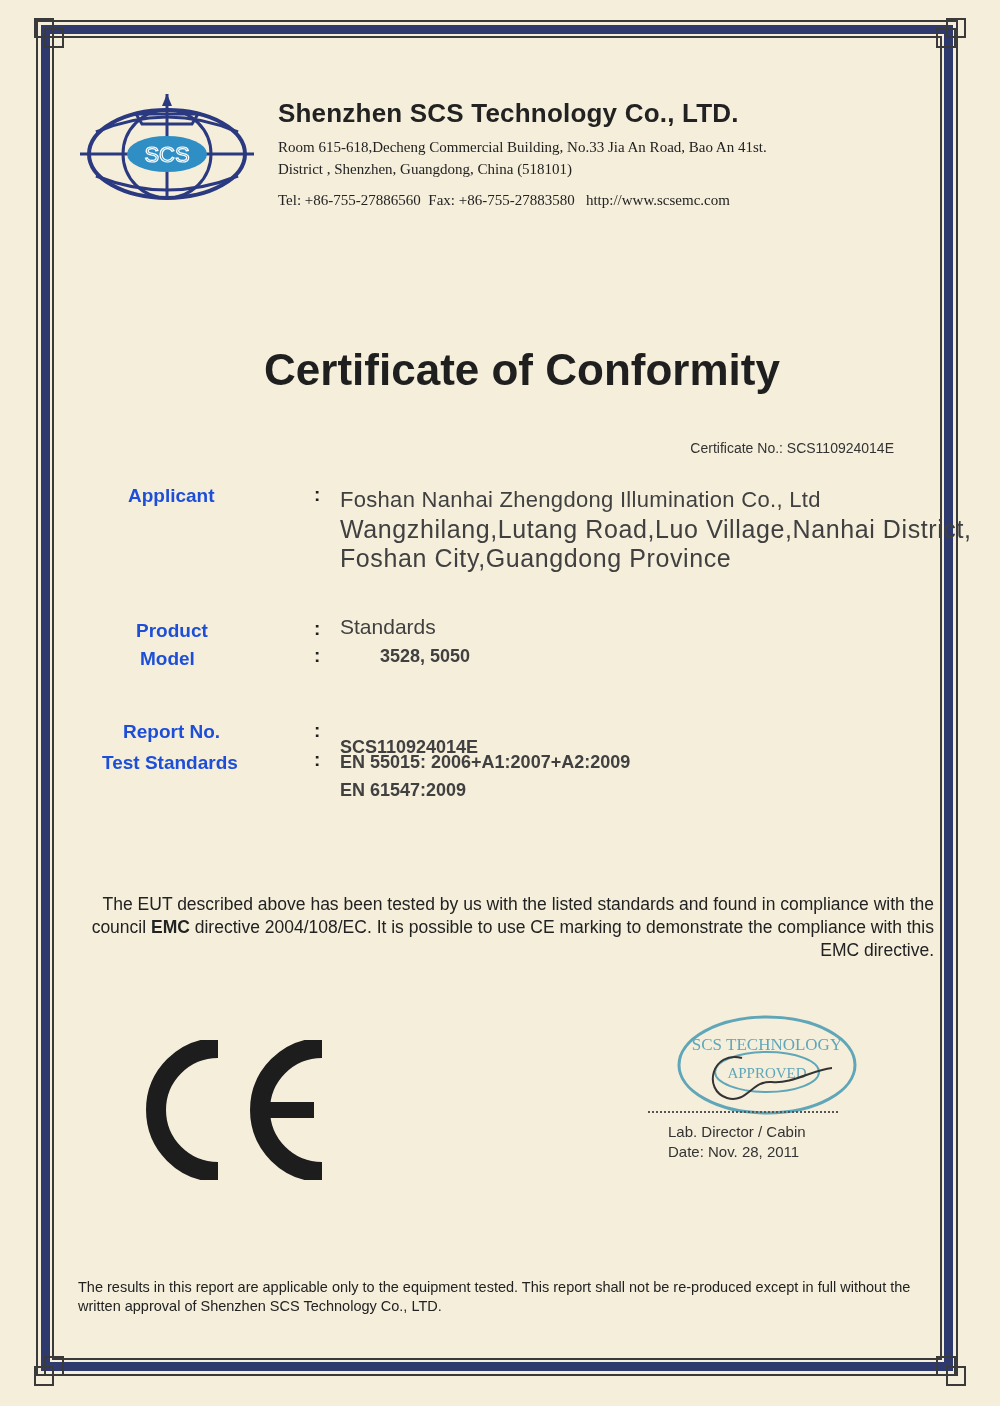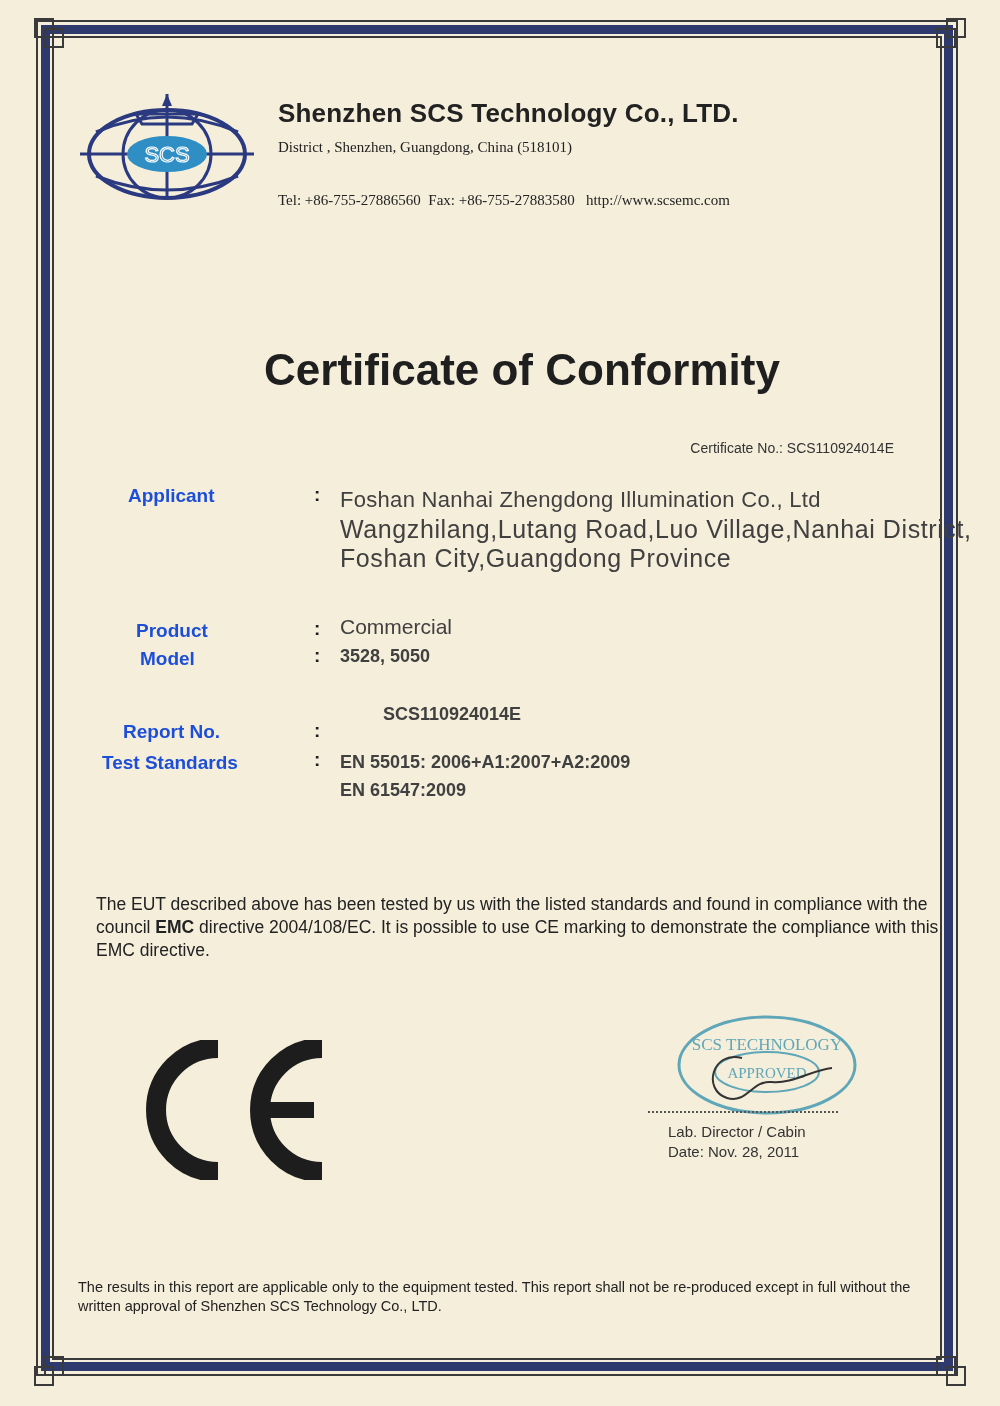--- a/index.html
+++ b/index.html
@@ -58,22 +58,22 @@
     .row-label {
       position: absolute; font-weight: bold; font-size: 19px; color: #1d4ed8; text-align: center;
     }
     .colon { position: absolute; left: 314px; font-weight: bold; font-size: 19px; }
     .value { position: absolute; left: 340px; font-size: 19px; color: #404040; }
     .value.b { font-weight: bold; font-size: 18px; }
     .applicant-name { font-size: 22px; letter-spacing: 0.3px; }
     .applicant-addr { font-size: 25px; letter-spacing: 0.6px; line-height: 29px; }
 
     .statement {
-      position: absolute; left: 96px; top: 893px; width: 850px;
-      font-size: 17.5px; line-height: 23px; color: #222;
+      position: absolute; left: 84px; top: 893px; width: 850px;
+      font-size: 17.5px; line-height: 23px; color: #222; text-align: right;
     }
     .statement b { font-weight: bold; }
 
     .ce { position: absolute; left: 140px; top: 1040px; width: 190px; height: 140px; }
 
     .stamp { position: absolute; left: 672px; top: 1010px; width: 190px; height: 110px; }
     .dots {
       position: absolute; left: 648px; top: 1111px; width: 190px;
       border-top: 2px dotted #555;
     }
@@ -107,46 +107,47 @@
   <path d="M22 84 Q93 112 164 84" fill="none" stroke="#2b3a80" stroke-width="3"></path>
   <line x1="93" y1="2" x2="93" y2="106" stroke="#2b3a80" stroke-width="3"></line>
   <path d="M88 14 L93 2 L98 14 Z" fill="#2b3a80"></path>
   <path d="M62 22 L124 22 L118 32 L68 32 Z" fill="none" stroke="#2b3a80" stroke-width="3"></path>
   <ellipse cx="93" cy="62" rx="40" ry="18" fill="#2f8fc4"></ellipse>
   <text x="93" y="70" text-anchor="middle" font-family="Liberation Sans, sans-serif" font-size="22" fill="none" stroke="#ffffff" stroke-width="1.2">SCS</text>
 </svg>
 
 <div class="company-name">Shenzhen SCS Technology Co., LTD.</div>
 <div class="company-addr">
+  <div>Room 615-618,Decheng Commercial Building, No.33 Jia An Road, Bao An 41st.</div>
   <div>District , Shenzhen, Guangdong, China (518101)</div>
 </div>
 <div class="company-contact">Tel: +86-755-27886560  Fax: +86-755-27883580   http://www.scsemc.com</div>
 
 <div class="title">Certificate of Conformity</div>
 <div class="cert-no">Certificate No.: SCS110924014E</div>
 
 <div class="row-label" style="left:128px; top:485px;">Applicant</div>
 <div class="colon" style="top:484px;">:</div>
 <div class="value applicant-name" style="top:487px;">Foshan Nanhai Zhengdong Illumination Co., Ltd</div>
 <div class="value applicant-addr" style="top:515px;">
   <div>Wangzhilang,Lutang Road,Luo Village,Nanhai District,</div>
   <div>Foshan City,Guangdong Province</div>
 </div>
 
 <div class="row-label" style="left:136px; top:620px;">Product</div>
 <div class="colon" style="top:618px;">:</div>
-<div class="value" style="top:615px; font-size:21px;">Commercial</div>
+<div class="value" style="top:615px; font-size:21px;">Standards</div>
 
 <div class="row-label" style="left:140px; top:648px;">Model</div>
 <div class="colon" style="top:645px;">:</div>
-<div class="value b" style="top:646px;">3528, 5050</div>
+<div class="value b" style="top:646px;margin-left:40px;">3528, 5050</div>
 
 <div class="row-label" style="left:123px; top:721px;">Report No.</div>
 <div class="colon" style="top:720px;">:</div>
-<div class="value b" style="top:704px;margin-left:43px;">SCS110924014E</div>
+<div class="value b" style="top:737px;">SCS110924014E</div>
 
 <div class="row-label" style="left:102px; top:752px;">Test Standards</div>
 <div class="colon" style="top:749px;">:</div>
 <div class="value b" style="top:752px;">EN 55015: 2006+A1:2007+A2:2009</div>
 <div class="value b" style="top:780px;">EN 61547:2009</div>
 
 <div class="statement"><span>The EUT described above has been tested by us with the listed standards and found in compliance with the council </span><b>EMC</b><span> directive 2004/108/EC. It is possible to use CE marking to demonstrate the compliance with this EMC directive.</span></div>
 
 <svg class="ce" viewBox="0 0 190 140">
   <path d="M78 8 A62 62 0 0 0 78 132" fill="none" stroke="#1d1d1d" stroke-width="20"></path>

